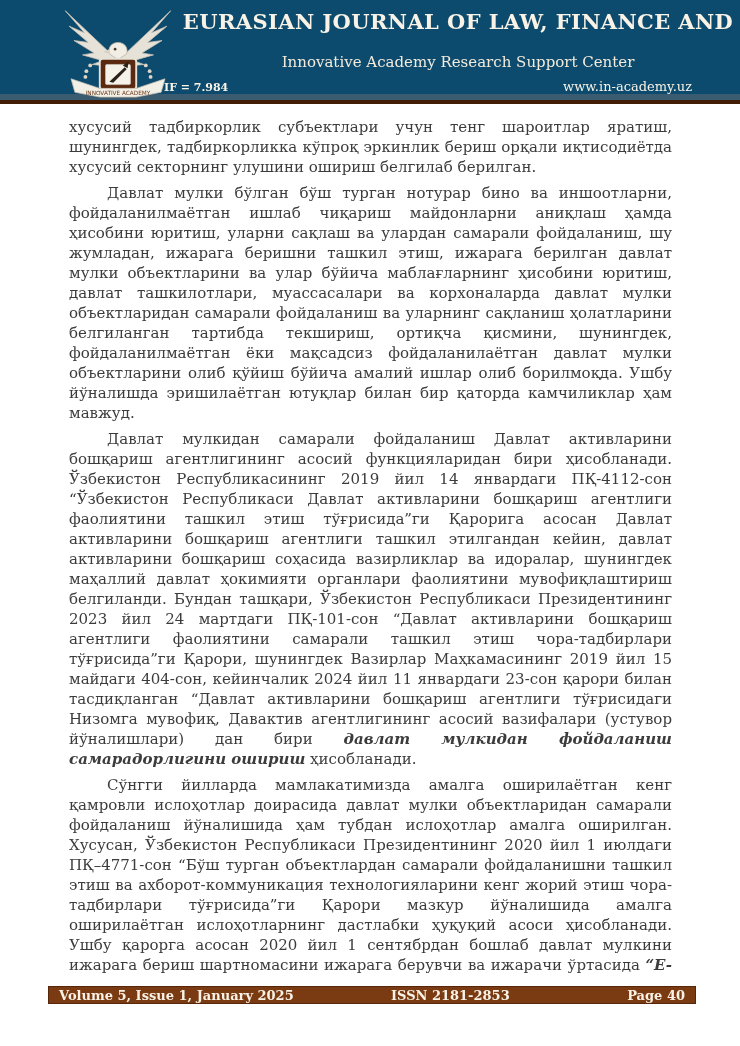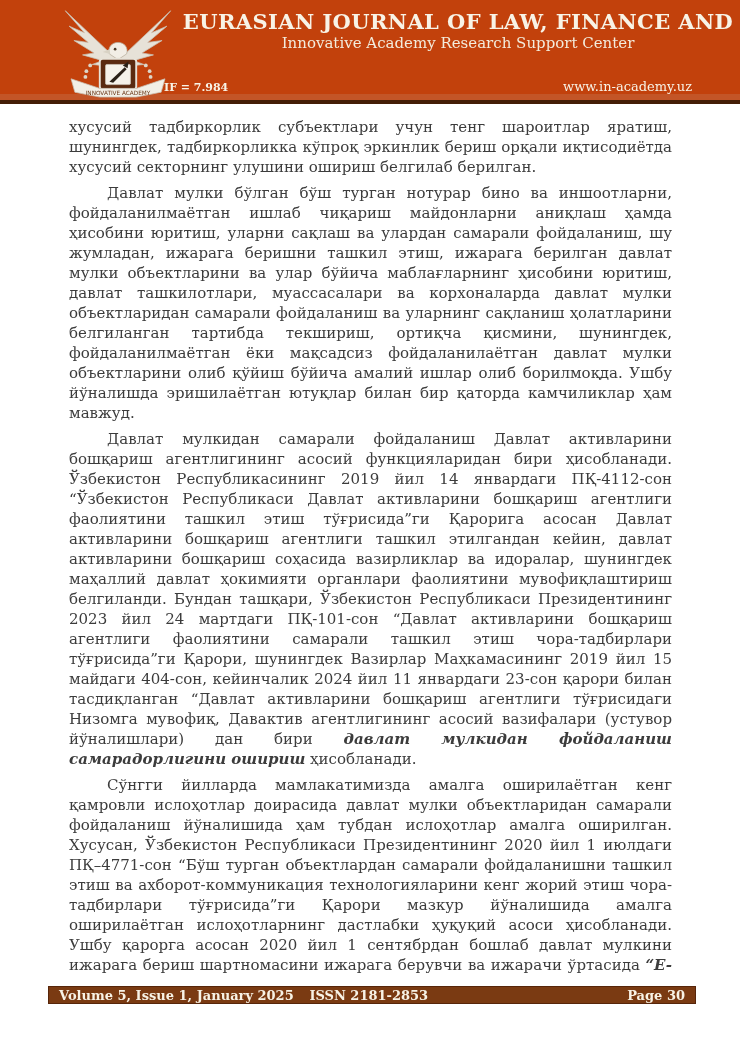--- a/index.html
+++ b/index.html
@@ -9,21 +9,21 @@
     margin:0 auto;
     background:#ffffff;
     font-family:"DejaVu Serif","Liberation Serif",serif;
     display:flex;flex-direction:column;
     overflow:hidden;
   }
   
   .header{
     position:relative;
     height:100px;
-    background:#c2410c;
+    background:#0c4a6e;
     border-bottom:4px solid #441d06;
     box-shadow:inset 0 -6px 0 rgba(201,149,120,0.25);
     flex:0 0 auto;
     color:#f7f2e4;
   }
   .logo{
     position:absolute;left:57px;top:6px;width:122px;height:92px;
   }
   .logo svg{width:100%;height:100%;display:block;}
   .header-center{
@@ -34,21 +34,21 @@
   .title-line{
     font-size:21px;
     line-height:25px;
     font-weight:bold;
     letter-spacing:0.4px;
     color:#f8f3e6;
   }
   .subtitle{
     font-size:15px;
     line-height:19px;
-    margin-top:0;
+    margin-top:19px;
     color:#f3ecdc;
   }
   .if-badge{
     position:absolute;left:164px;bottom:6px;
     font-size:11px;font-weight:bold;color:#f8f3e6;
   }
   .website{
     position:absolute;right:48px;bottom:6px;
     font-size:13px;font-weight:normal;color:#f8f3e6;
     cursor:pointer;
@@ -81,21 +81,21 @@
     display:grid;
     grid-template-columns:40% 32% 28%;
     align-items:center;
     padding:0 10px;
     box-sizing:border-box;
     color:#f8f3e6;
     font-size:13px;
     font-weight:bold;
   }
   .footer-bar .cell-l{text-align:left;}
-  .footer-bar .cell-c{text-align:left;}
+  .footer-bar .cell-c{text-align:right;}
   .footer-bar .cell-r{text-align:right;}
 </style>
 </head>
 <body>
 
 <div class="page">
 
   <header class="header">
     <div class="logo">
       <svg viewBox="0 0 122 96" xmlns="http://www.w3.org/2000/svg">
@@ -141,17 +141,17 @@
     <p class="para"><span>Давлат мулки бўлган бўш турган нотурар бино ва иншоотларни, фойдаланилмаётган ишлаб чиқариш майдонларни аниқлаш ҳамда ҳисобини юритиш, уларни сақлаш ва улардан самарали фойдаланиш, шу жумладан, ижарага беришни ташкил этиш, ижарага берилган давлат мулки объектларини ва улар бўйича маблағларнинг ҳисобини юритиш, давлат ташкилотлари, муассасалари ва корхоналарда давлат мулки объектларидан самарали фойдаланиш ва уларнинг сақланиш ҳолатларини белгиланган тартибда текшириш, ортиқча қисмини, шунингдек, фойдаланилмаётган ёки мақсадсиз фойдаланилаётган давлат мулки объектларини олиб қўйиш бўйича амалий ишлар олиб борилмоқда. Ушбу йўналишда эришилаётган ютуқлар билан бир қаторда камчиликлар ҳам мавжуд.</span></p>
     <p class="para"><span>Давлат мулкидан самарали фойдаланиш Давлат активларини бошқариш агентлигининг асосий функцияларидан бири ҳисобланади. Ўзбекистон Республикасининг 2019 йил 14 январдаги ПҚ-4112-сон “Ўзбекистон Республикаси Давлат активларини бошқариш агентлиги фаолиятини ташкил этиш тўғрисида”ги Қарорига асосан Давлат активларини бошқариш агентлиги ташкил этилгандан кейин, давлат активларини бошқариш соҳасида вазирликлар ва идоралар, шунингдек маҳаллий давлат ҳокимияти органлари фаолиятини мувофиқлаштириш белгиланди. Бундан ташқари, Ўзбекистон Республикаси Президентининг 2023 йил 24 мартдаги ПҚ-101-сон “Давлат активларини бошқариш агентлиги фаолиятини самарали ташкил этиш чора-тадбирлари тўғрисида”ги Қарори, шунингдек Вазирлар Маҳкамасининг 2019 йил 15 майдаги 404-сон, кейинчалик 2024 йил 11 январдаги 23-сон қарори билан тасдиқланган “Давлат активларини бошқариш агентлиги тўғрисидаги Низомга мувофиқ, Давактив агентлигининг асосий вазифалари (устувор йўналишлари) дан бири </span><span class="emphasis">давлат мулкидан фойдаланиш самарадорлигини ошириш</span><span> ҳисобланади.</span></p>
     <p class="para"><span>Сўнгги йилларда мамлакатимизда амалга оширилаётган кенг қамровли ислоҳотлар доирасида давлат мулки объектларидан самарали фойдаланиш йўналишида ҳам тубдан ислоҳотлар амалга оширилган. Хусусан, Ўзбекистон Республикаси Президентининг 2020 йил 1 июлдаги ПҚ–4771-сон “Бўш турган объектлардан самарали фойдаланишни ташкил этиш ва ахборот-коммуникация технологияларини кенг жорий этиш чора-тадбирлари тўғрисида”ги Қарори мазкур йўналишида амалга оширилаётган ислоҳотларнинг дастлабки ҳуқуқий асоси ҳисобланади. Ушбу қарорга асосан 2020 йил 1 сентябрдан бошлаб давлат мулкини ижарага бериш шартномасини ижарага берувчи ва ижарачи ўртасида </span><span class="emphasis">“E-auksion” электрон савдо платформасида</span><span> электрон шаклда икки томонлама тузиш орқали расмийлаштириш тартиби жорий этилди[1].</span></p>
     <p class="para"><span>Мазкур қарорга асосан Ўзбекистон Республикаси Давлат активларини бошқариш агентлигининг Қорақалпоғистон Республикаси, вилоятлар ва Тошкент шаҳар ҳудудий бошқармалари ҳузуридаги “Давлат мулкини ижарага бериш маркази” давлат унитар корхоналари негизида Ўзбекистон Республикаси Давлат активларини бошқариш агентлиги ҳузуридаги </span></p>
   </main>
 
   <footer class="footer">
     <div class="footer-bar">
       <span class="cell-l">Volume 5, Issue 1, January 2025</span>
       <span class="cell-c">ISSN 2181-2853</span>
-      <span class="cell-r">Page 30</span>
+      <span class="cell-r">Page 40</span>
     </div>
   </footer>
 
 </div>
 
 </body></html>

